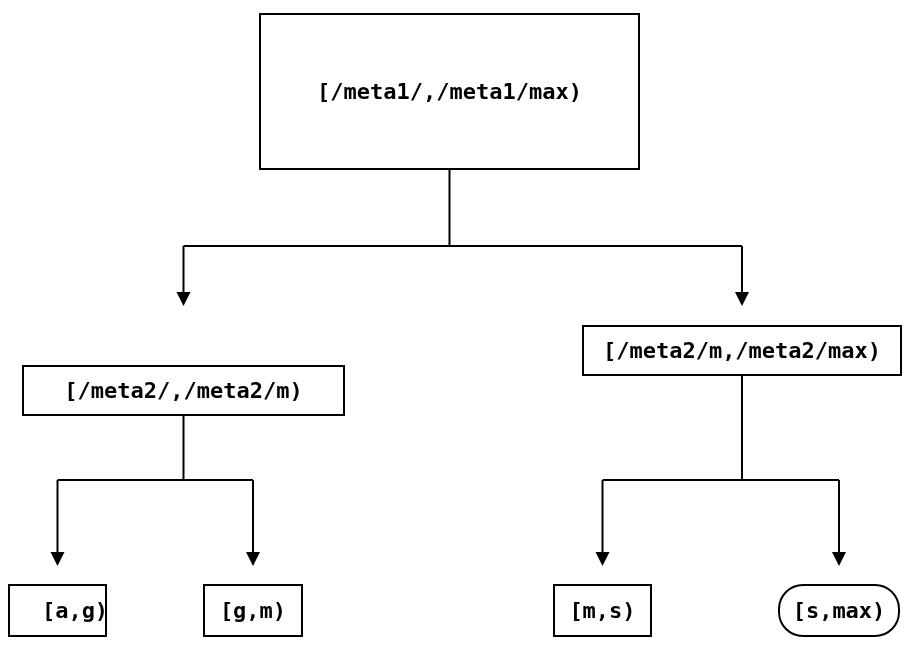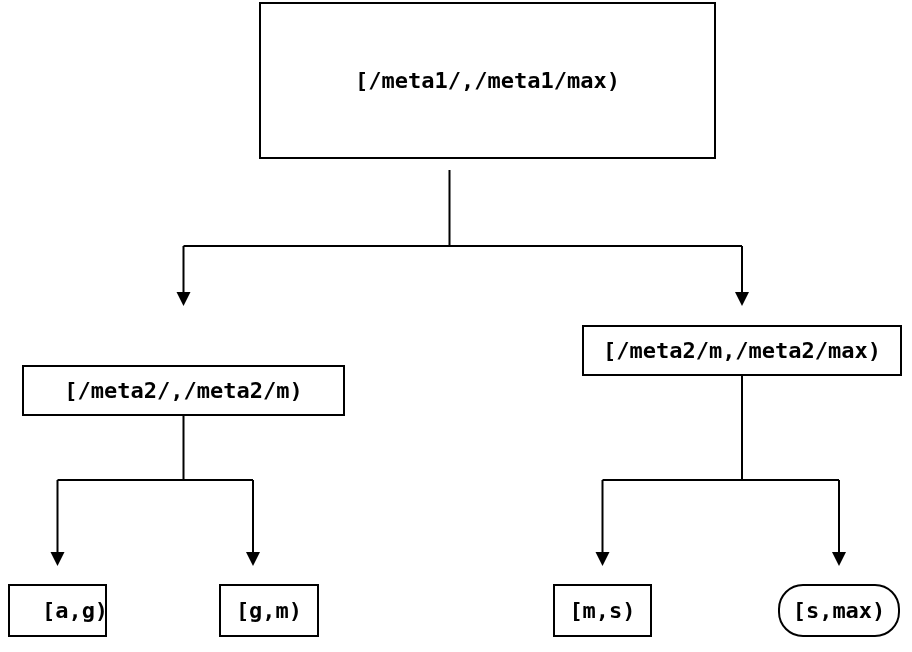--- a/index.html
+++ b/index.html
@@ -37,25 +37,25 @@
     border: 2px solid #000000;
     background: #ffffff;
     color: #000000;
     display: flex;
     align-items: center;
     justify-content: center;
     font-size: 22px;
     font-weight: bold;
     white-space: nowrap;
   }
-  .node-root    { left: 259px; top: 2px;  width: 457px; height: 157px; }
+  .node-root    { left: 259px; top: 13px;  width: 381px; height: 157px; }
   .node-l2-left { left: 22px;  top: 325px; width: 323px; height: 51px; margin-top: 40px;  }
   .node-l2-right{ left: 582px; top: 325px; width: 320px; height: 51px;  }
   .node-leaf-ag   { left: 8px;   top: 584px; width: 99px;  height: 53px; padding-left: 35px; }
-  .node-leaf-gm   { left: 203px; top: 584px; width: 100px; height: 53px; margin-left: 16px; }
+  .node-leaf-gm   { left: 203px; top: 584px; width: 100px; height: 53px; }
   .node-leaf-ms   { left: 553px; top: 584px; width: 99px;  height: 53px; }
   .node-leaf-smax { left: 778px; top: 584px; width: 122px; height: 53px; border-radius: 25px; }
 </style>
 </head>
 <body>
 
 <div class="stage">
 
   <svg class="connectors" viewBox="0 0 912 652">
 

